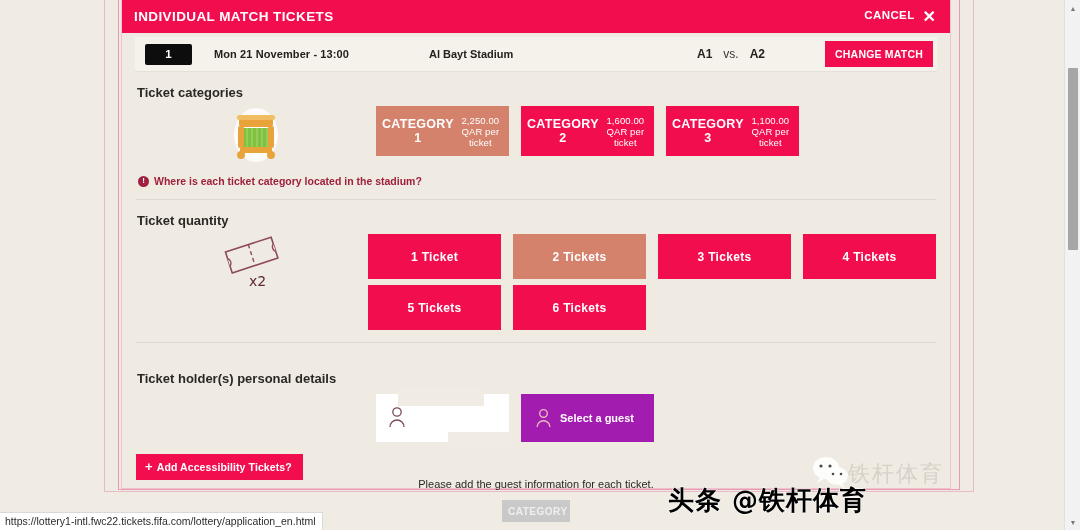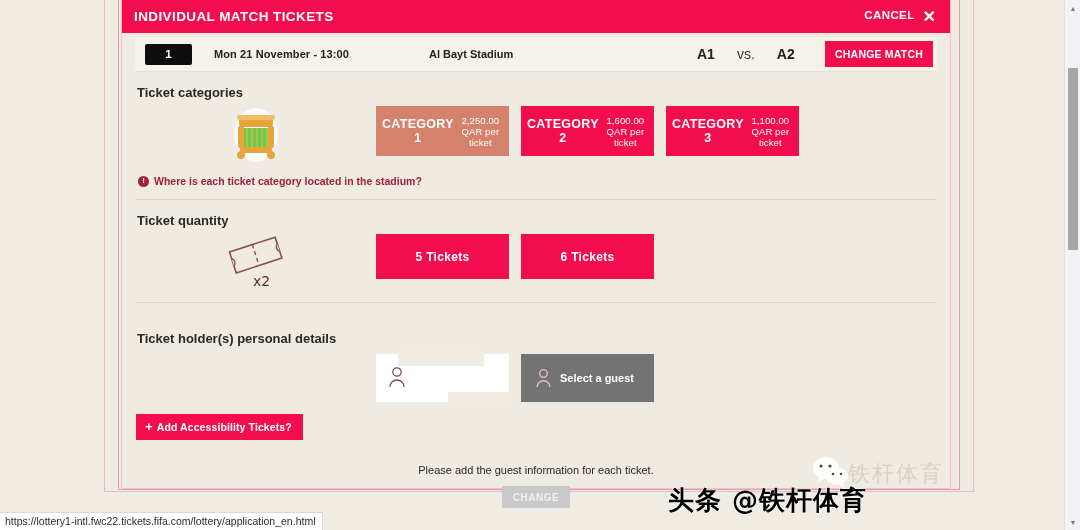--- a/index.html
+++ b/index.html
@@ -108,24 +108,24 @@
   }
   .match-venue {
     margin-left: 80px;
     font-size: 11px;
     font-weight: bold;
     color: #23201e;
   }
   .match-teams {
     position: absolute;
     left: 562px;
-    font-size: 14px;
+    font-size: 12px;
     font-weight: bold;
     color: #23201e;
-    display: flex; align-items: center; gap: 22px;
+    display: flex; align-items: center; gap: 11px;
   }
   .match-teams .vs { font-weight: normal; color: #3a3632; }
   .change-match {
     position: absolute;
     right: 4px;
     background: #f20e4e;
     color: #ffffff;
     font-size: 10.5px;
     font-weight: bold;
     letter-spacing: 0.2px;
@@ -253,21 +253,21 @@
     background: #f0ece4;
   }
   .guest-blank .person {
     position: absolute;
     left: 12px; top: 12px;
     width: 18px; height: 22px;
   }
   .guest-select {
     width: 133px;
     height: 48px;
-    background: #737373;
+    background: #a21caf;
     color: #ffffff;
     border: none;
     cursor: pointer;
     font-family: "Liberation Sans", sans-serif;
     display: flex;
     align-items: center;
     gap: 8px;
     padding-left: 14px;
     box-sizing: border-box;
     font-size: 11px;
@@ -288,21 +288,21 @@
     padding: 6px 11px 7px 9px;
     display: flex; align-items: center; gap: 4px;
     letter-spacing: 0.1px;
   }
   .accessibility-btn .plus { font-size: 13px; line-height: 1; }
 
   .footer-note {
     text-align: center;
     font-size: 11px;
     color: #2b2724;
-    margin-top: 62px;
+    margin-top: 36px;
   }
   .confirm-wrap {
     display: flex; justify-content: center;
     margin-top: 10px;
   }
   .confirm-btn {
     width: 68px; height: 22px;
     background: #c9c9c9;
     color: #efefef;
     border: none;
@@ -469,20 +469,34 @@
               <path d="M36 10 v4 M36 17 v4 M36 24 v4" stroke="#8e4a58" stroke-width="1.4"></path>
               <path d="M12 17 a5 5 0 0 1 0 8" fill="#f0ece4" stroke="#8e4a58" stroke-width="1.4"></path>
               <path d="M60 17 a5 5 0 0 0 0 8" fill="#f0ece4" stroke="#8e4a58" stroke-width="1.4"></path>
             </g>
             <text x="33" y="52" font-family="DejaVu Sans, sans-serif" font-size="14" fill="#5e2a33">x2</text>
           </svg>
         </div>
         <div class="opt-col">
           <div class="opt-row">
             <button class="opt-btn qty-btn">
+              <span class="label">1 Ticket</span>
+            </button>
+            <button class="opt-btn qty-btn selected">
+              <span class="label">2 Tickets</span>
+            </button>
+            <button class="opt-btn qty-btn">
+              <span class="label">3 Tickets</span>
+            </button>
+            <button class="opt-btn qty-btn">
+              <span class="label">4 Tickets</span>
+            </button>
+          </div>
+          <div class="opt-row">
+            <button class="opt-btn qty-btn">
               <span class="label">5 Tickets</span>
             </button>
             <button class="opt-btn qty-btn">
               <span class="label">6 Tickets</span>
             </button>
           </div>
         </div>
       </div>
     </div>
 
@@ -514,21 +528,21 @@
         </div>
       </div>
       <button class="accessibility-btn">
         <span class="plus">+</span>
         <span>Add Accessibility Tickets?</span>
       </button>
     </div>
 
     <div class="footer-note">Please add the guest information for each ticket.</div>
     <div class="confirm-wrap">
-      <button class="confirm-btn" disabled="">CHANGE</button>
+      <button class="confirm-btn" disabled="">CATEGORY</button>
     </div>
 
   </div>
 
   <div class="wm-faint">铁杆体育</div>
   <svg class="wm-wechat" viewBox="0 0 40 34">
     <ellipse cx="16" cy="13" rx="13" ry="11" fill="#ffffff"></ellipse>
     <path d="M10 22 L7 28 L14 24 Z" fill="#ffffff"></path>
     <circle cx="11" cy="11" r="1.6" fill="#3a3a3a"></circle>
     <circle cx="20" cy="11" r="1.6" fill="#3a3a3a"></circle>

